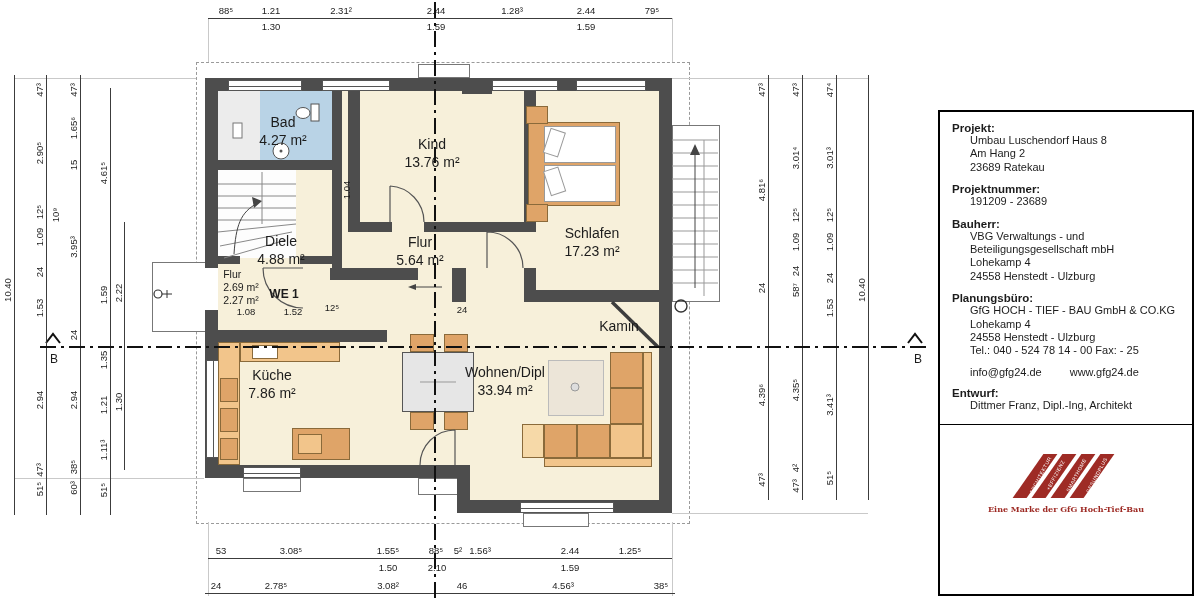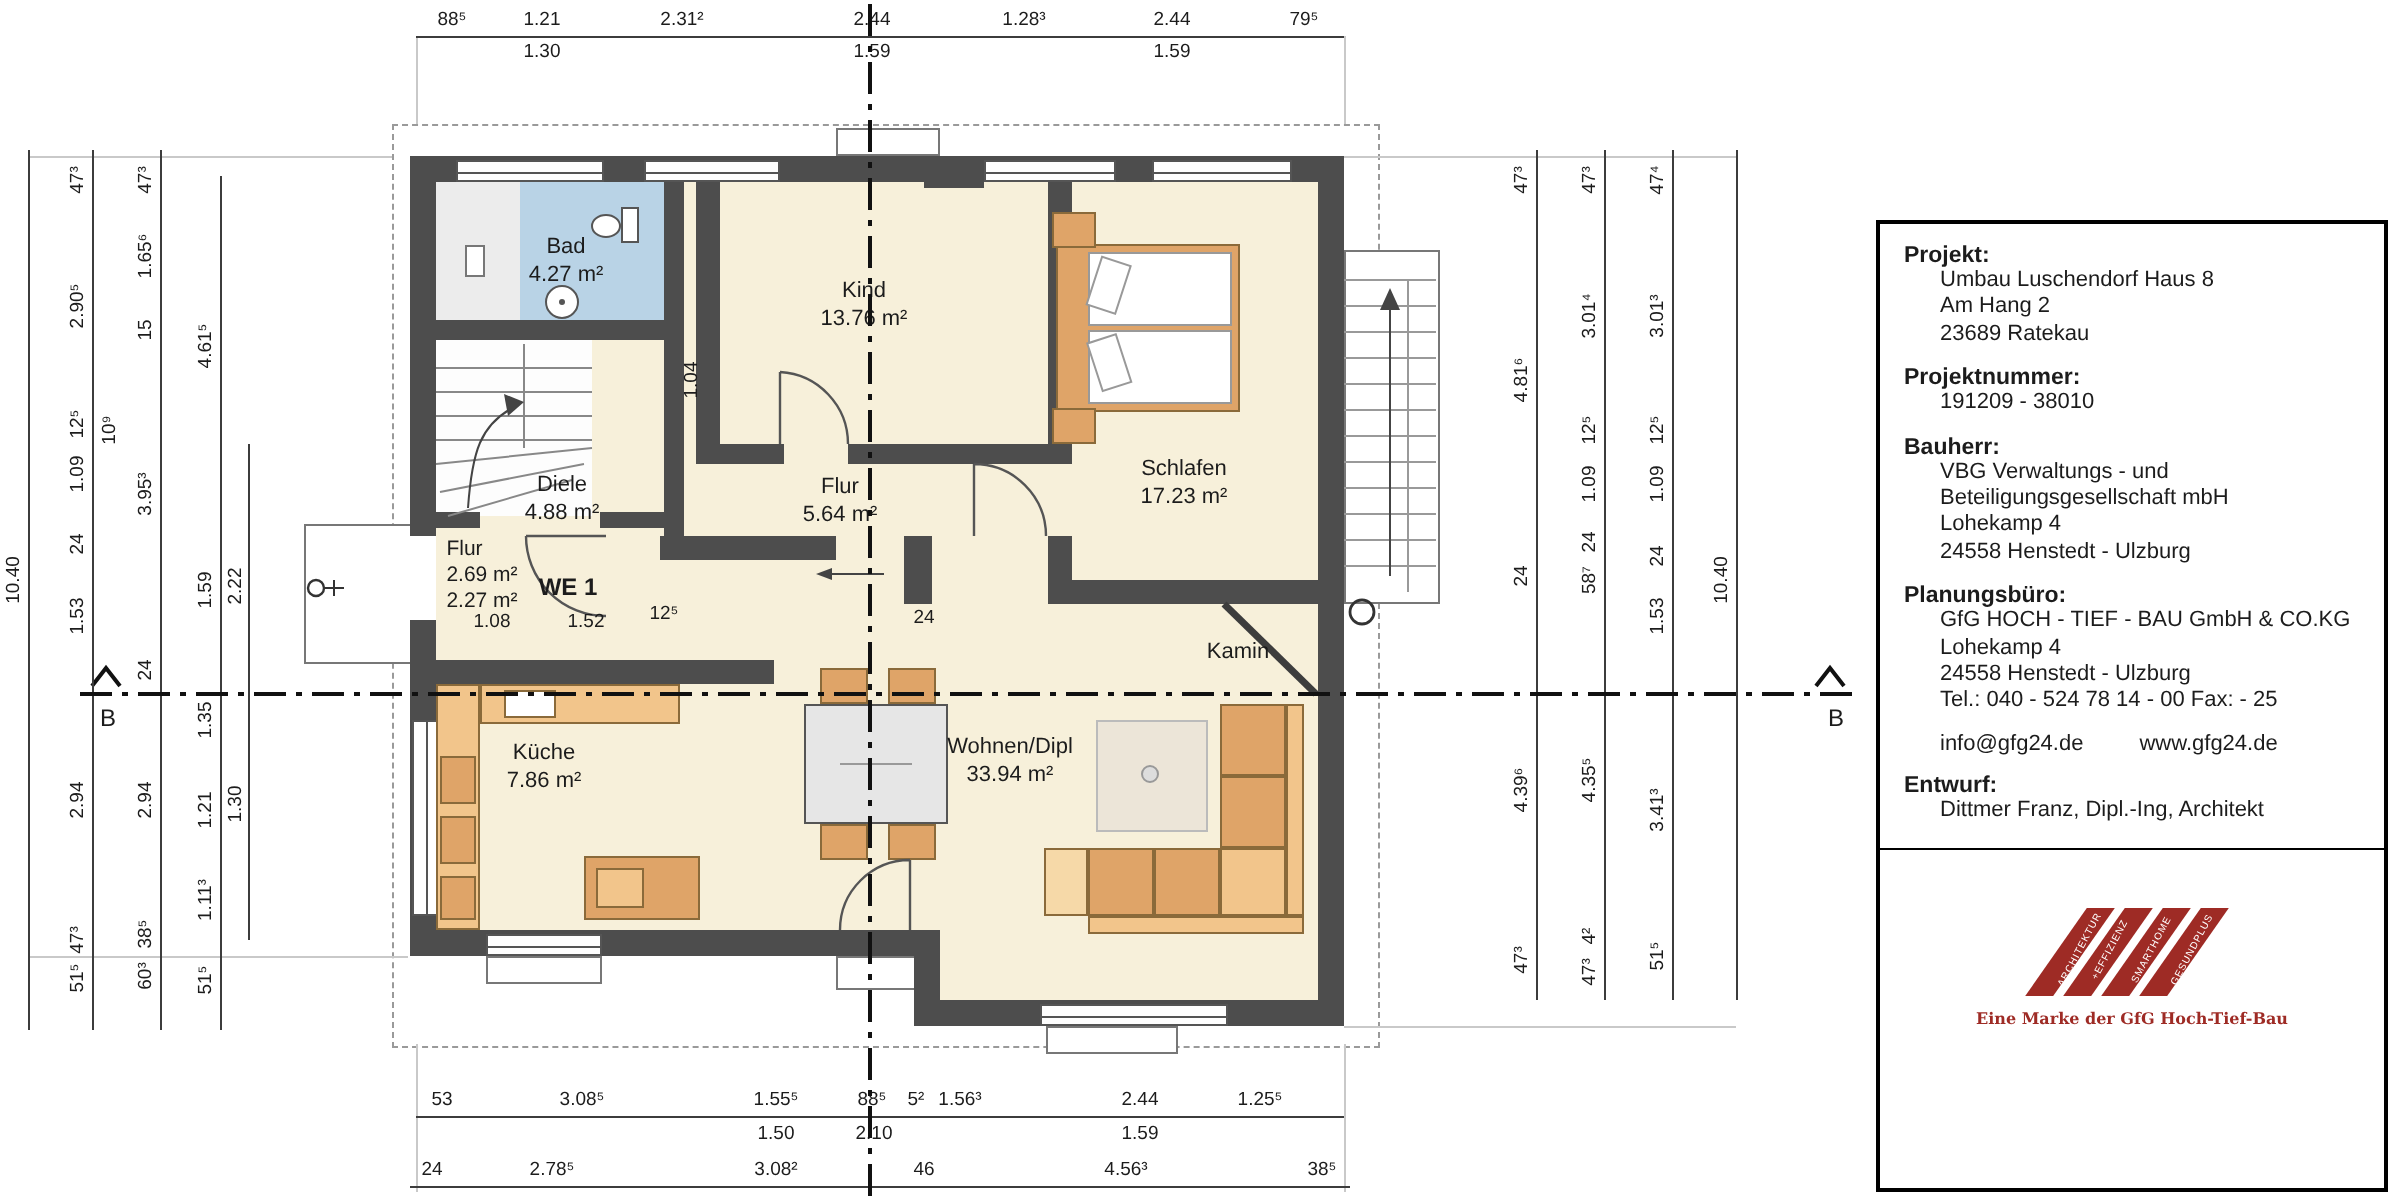--- a/index.html
+++ b/index.html
@@ -27,21 +27,21 @@
   .dl-v{position:absolute;width:1px;background:#3c3c3c;z-index:5;}
   .ext{position:absolute;background:#c9c9c9;z-index:0;}
   .hd{position:absolute;transform:translate(-50%,-50%);font-size:9.5px;white-space:nowrap;z-index:6;}
   .vd{position:absolute;transform:translate(-50%,-50%) rotate(-90deg);font-size:9.5px;white-space:nowrap;z-index:6;}
   .sec-h{position:absolute;height:2px;z-index:7;
     background:repeating-linear-gradient(90deg,#111 0 16px,transparent 16px 21px,#111 21px 24px,transparent 24px 29px);}
   .sec-v{position:absolute;width:2px;z-index:7;
     background:repeating-linear-gradient(180deg,#111 0 16px,transparent 16px 21px,#111 21px 24px,transparent 24px 29px);}
   .seclbl{position:absolute;font-size:12px;z-index:8;}
   
-  .rlabel{position:absolute;transform:translate(-50%,-50%);text-align:center;font-size:11px;
+  .rlabel{position:absolute;transform:translate(-50%,-50%);text-align:center;font-size:14px;
           line-height:1.25;white-space:nowrap;z-index:6;}
   .rlabel.small{font-size:10.5px;text-align:left;}
   .bold{font-weight:bold;}
   svg.ovl{position:absolute;left:0;top:0;z-index:5;}
   
   .tblock{position:absolute;left:938px;top:110px;width:256px;height:486px;border:2px solid #000;
           box-sizing:border-box;background:#fff;z-index:9;}
   .tb-info{padding:8px 12px 0 12px;}
   .tb-h{font-weight:bold;font-size:11.5px;margin-top:9px;}
   .tb-h:first-child{margin-top:2px;}
@@ -337,21 +337,21 @@
   <div class="vd" style="left:829px;top:478px;">51⁵</div>
   <div class="vd" style="left:861px;top:290px;">10.40</div>
 
   <div class="tblock">
     <div class="tb-info">
       <div class="tb-h">Projekt:</div>
       <div class="tb-l">Umbau Luschendorf Haus 8</div>
       <div class="tb-l">Am Hang 2</div>
       <div class="tb-l">23689 Ratekau</div>
       <div class="tb-h">Projektnummer:</div>
-      <div class="tb-l">191209 - 38010</div>
+      <div class="tb-l">191209 - 23689</div>
       <div class="tb-h">Bauherr:</div>
       <div class="tb-l">VBG Verwaltungs - und</div>
       <div class="tb-l">Beteiligungsgesellschaft mbH</div>
       <div class="tb-l">Lohekamp 4</div>
       <div class="tb-l">24558 Henstedt - Ulzburg</div>
       <div class="tb-h">Planungsbüro:</div>
       <div class="tb-l">GfG HOCH - TIEF - BAU GmbH &amp; CO.KG</div>
       <div class="tb-l">Lohekamp 4</div>
       <div class="tb-l">24558 Henstedt - Ulzburg</div>
       <div class="tb-l">Tel.: 040 - 524 78 14 - 00   Fax: - 25</div>

